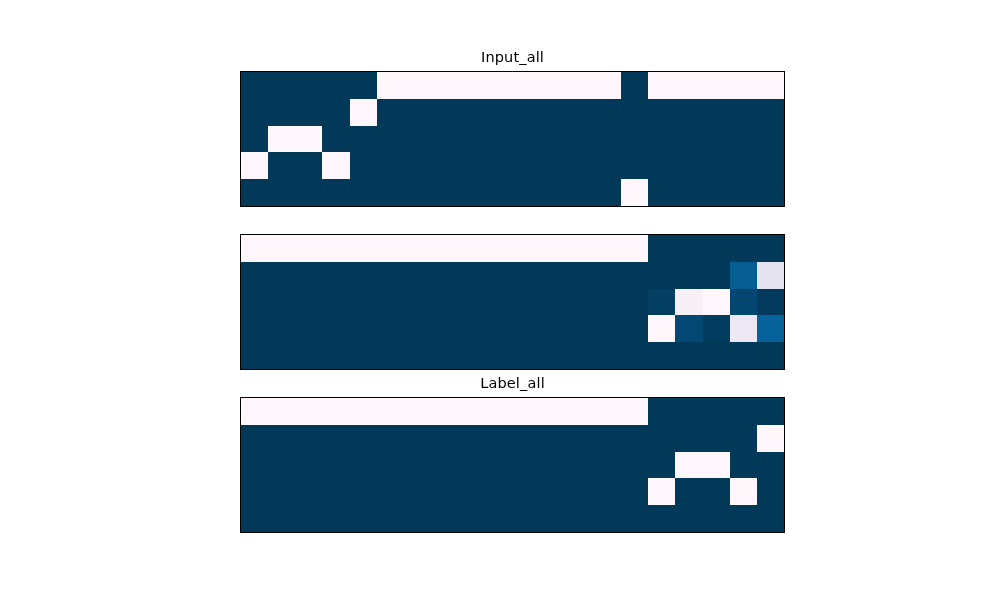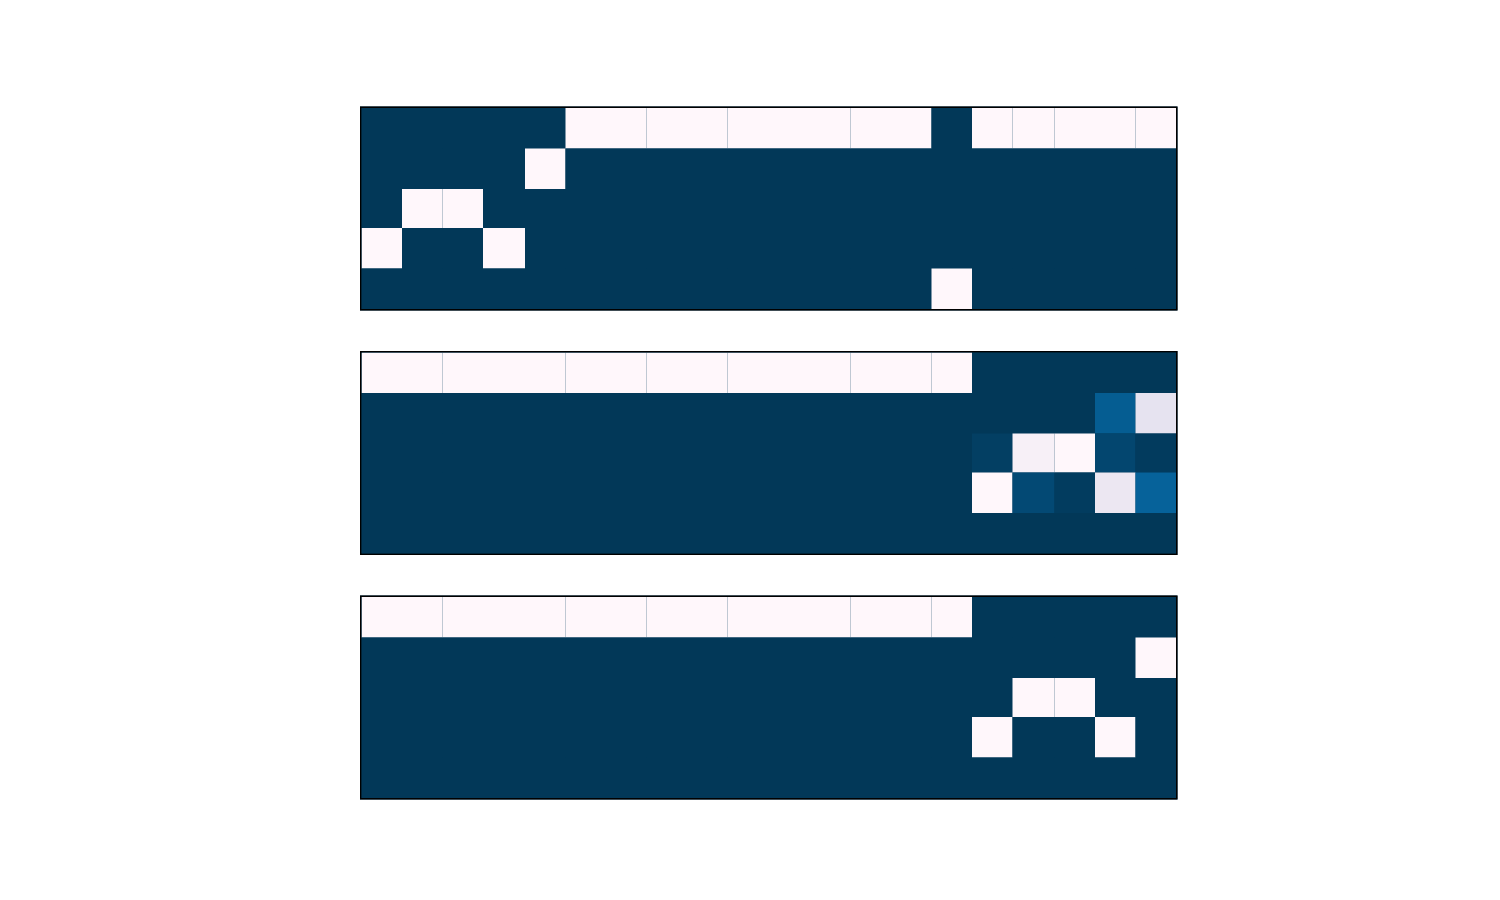--- a/index.html
+++ b/index.html
@@ -75,20 +75,21 @@
   #panel-label        { top: 374px; height: 160px; }
   #panel-label .panel-title  { top: 0px; }
   #panel-label .heat-wrap    { top: 23px; }
 </style>
 </head>
 <body>
 
 <div id="figure">
 
   <div class="panel" id="panel-input">
+    <div class="panel-title">Input_all</div>
     <div class="heat-wrap">
       <div class="heat-grid">
           <div class="cell" style="background: rgb(2, 56, 88);"></div>
           <div class="cell" style="background: rgb(2, 56, 88);"></div>
           <div class="cell" style="background: rgb(2, 56, 88);"></div>
           <div class="cell" style="background: rgb(2, 56, 88);"></div>
           <div class="cell" style="background: rgb(2, 56, 88);"></div>
           <div class="cell" style="background: rgb(255, 247, 251);"></div>
           <div class="cell" style="background: rgb(255, 247, 251);"></div>
           <div class="cell" style="background: rgb(255, 247, 251);"></div>
@@ -289,20 +290,21 @@
           <div class="cell" style="background: rgb(2, 56, 88);"></div>
           <div class="cell" style="background: rgb(2, 56, 88);"></div>
           <div class="cell" style="background: rgb(2, 56, 88);"></div>
           <div class="cell" style="background: rgb(2, 56, 88);"></div>
           <div class="cell" style="background: rgb(2, 56, 88);"></div>
         </div>
     </div>
   </div>
 
   <div class="panel" id="panel-label">
+    <div class="panel-title">Label_all</div>
     <div class="heat-wrap">
       <div class="heat-grid">
           <div class="cell" style="background: rgb(255, 247, 251);"></div>
           <div class="cell" style="background: rgb(255, 247, 251);"></div>
           <div class="cell" style="background: rgb(255, 247, 251);"></div>
           <div class="cell" style="background: rgb(255, 247, 251);"></div>
           <div class="cell" style="background: rgb(255, 247, 251);"></div>
           <div class="cell" style="background: rgb(255, 247, 251);"></div>
           <div class="cell" style="background: rgb(255, 247, 251);"></div>
           <div class="cell" style="background: rgb(255, 247, 251);"></div>

